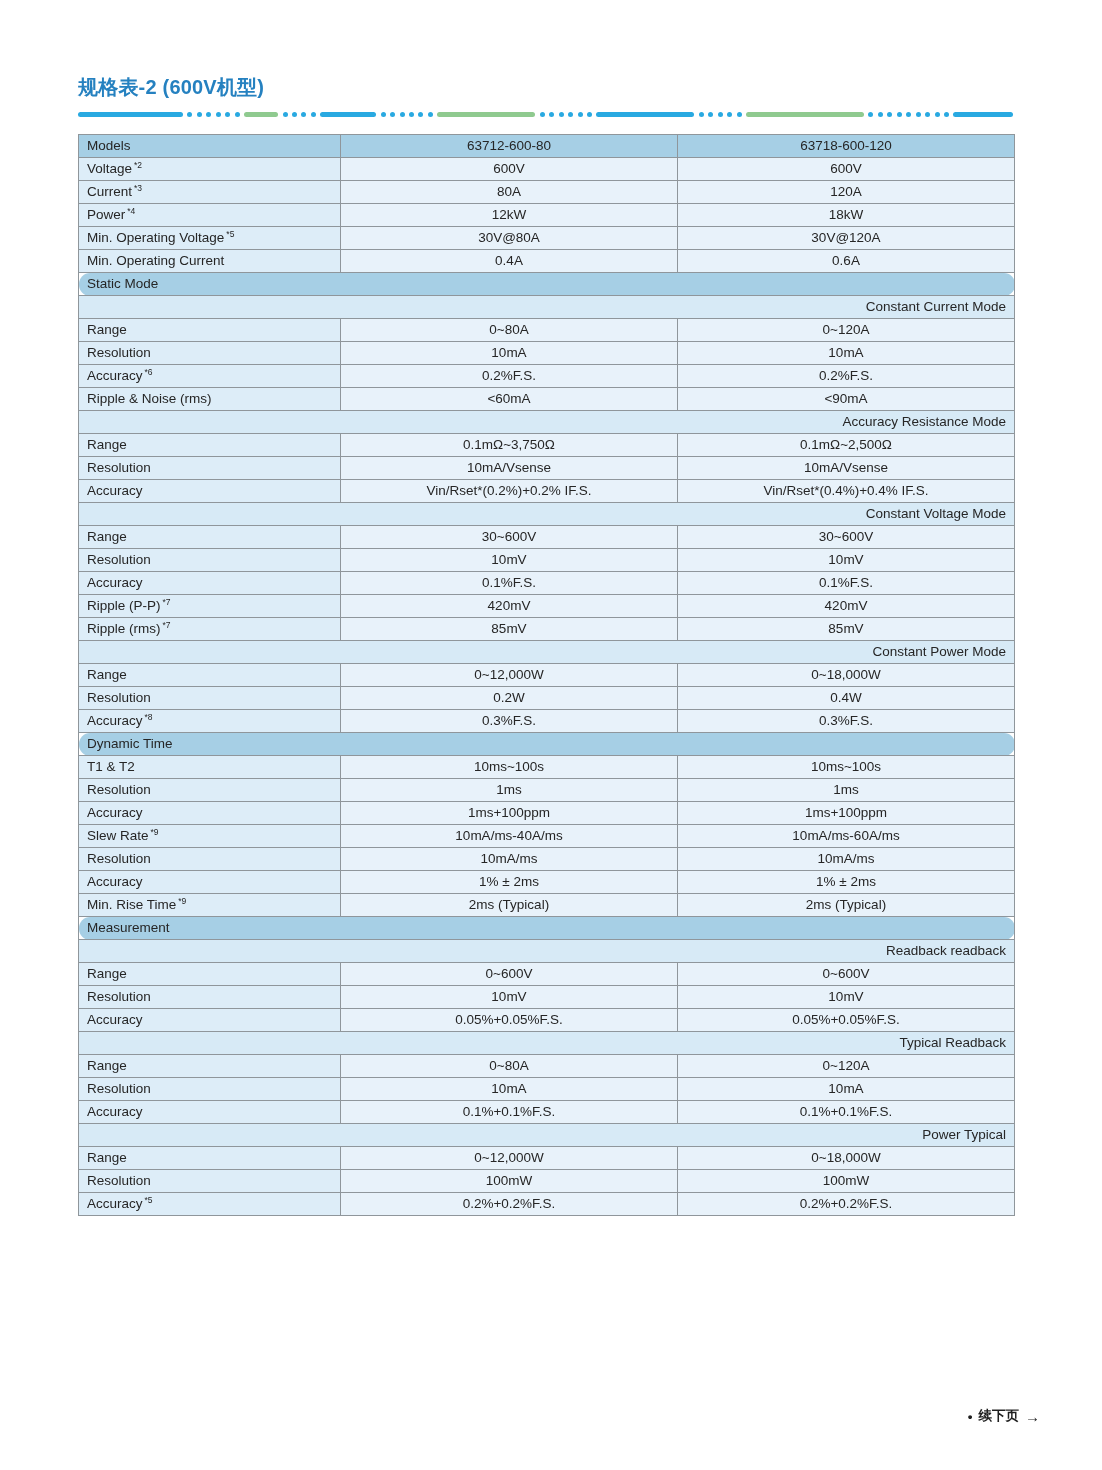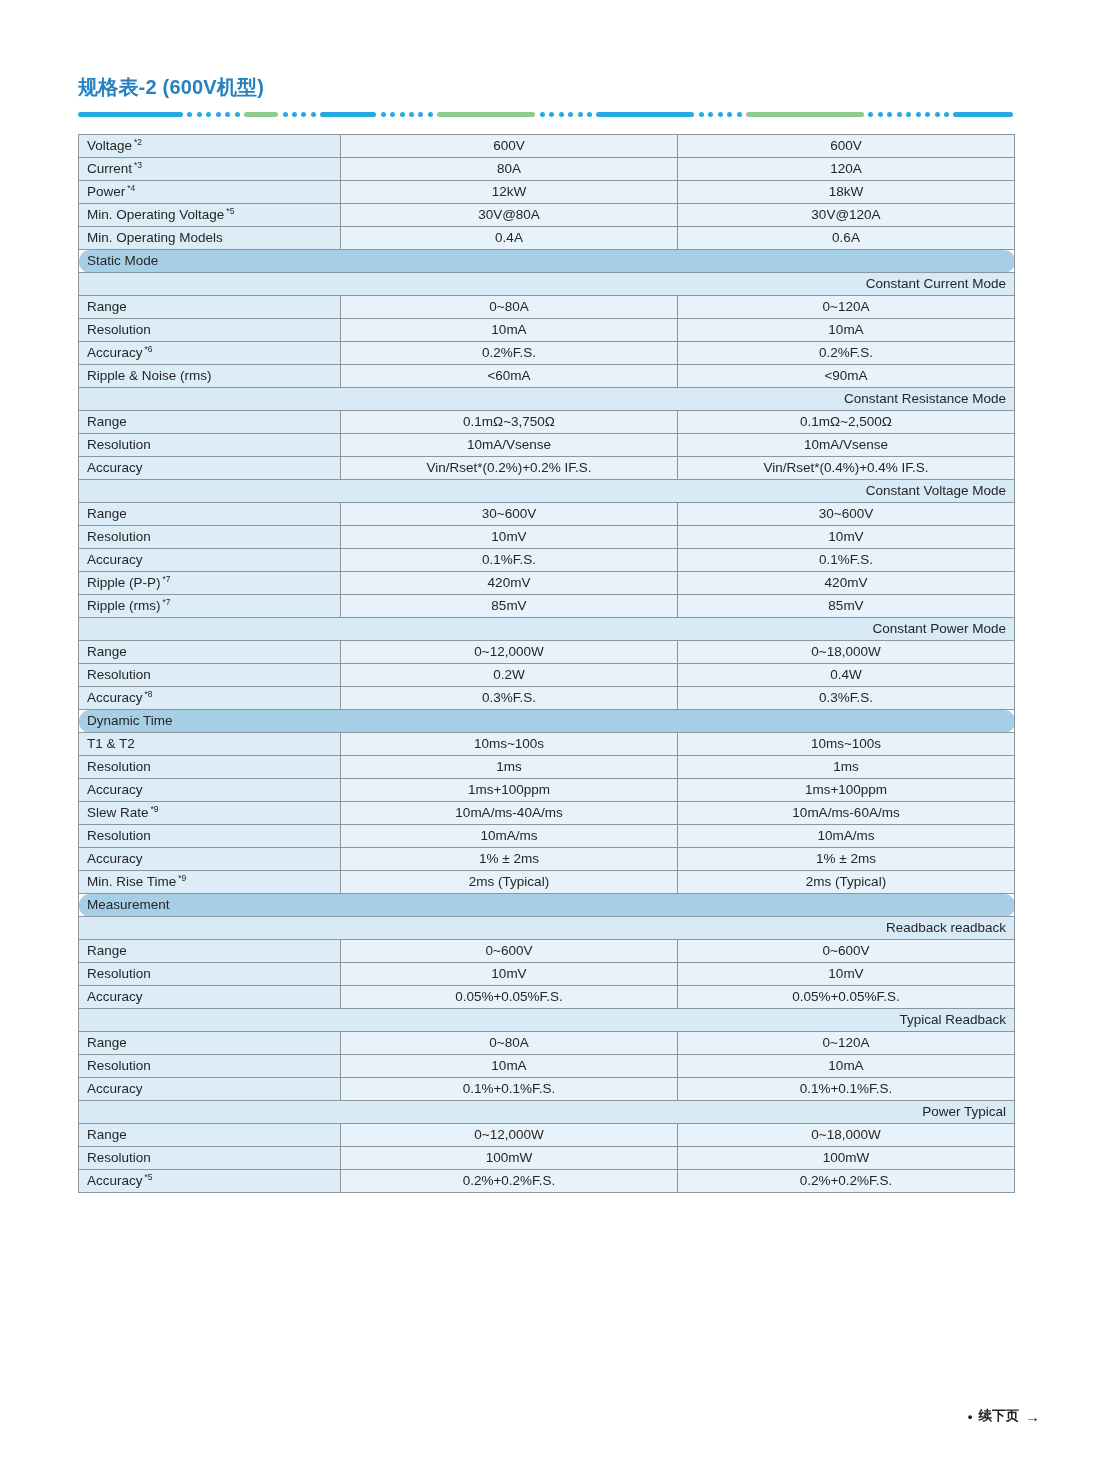--- a/index.html
+++ b/index.html
@@ -112,41 +112,46 @@
       <span class="sep-dash blue" style="width: 60px;"></span>
     </div>
   <table class="spec">
     <colgroup>
       <col style="width:262px">
       <col style="width:337px">
       <col style="width:337px">
     </colgroup>
     <tbody>
         <tr>
+          <td class="label header-cell">Models</td>
+          <td class="value header-cell">63712-600-80</td>
+          <td class="value header-cell">63718-600-120</td>
+        </tr>
+        <tr>
           <td class="label">Voltage<sup>*2</sup></td>
           <td class="value">600V</td>
           <td class="value">600V</td>
         </tr>
         <tr>
           <td class="label">Current<sup>*3</sup></td>
           <td class="value">80A</td>
           <td class="value">120A</td>
         </tr>
         <tr>
           <td class="label">Power<sup>*4</sup></td>
           <td class="value">12kW</td>
           <td class="value">18kW</td>
         </tr>
         <tr>
           <td class="label">Min. Operating Voltage<sup>*5</sup></td>
           <td class="value">30V@80A</td>
           <td class="value">30V@120A</td>
         </tr>
         <tr>
-          <td class="label">Min. Operating Models</td>
+          <td class="label">Min. Operating Current</td>
           <td class="value">0.4A</td>
           <td class="value">0.6A</td>
         </tr>
         <tr>
           <td colspan="3" class="section">Static Mode</td>
         </tr>
         <tr>
           <td colspan="3" class="subsection">Constant Current Mode</td>
         </tr>
         <tr>
@@ -163,21 +168,21 @@
           <td class="label">Accuracy<sup>*6</sup></td>
           <td class="value">0.2%F.S.</td>
           <td class="value">0.2%F.S.</td>
         </tr>
         <tr>
           <td class="label">Ripple &amp; Noise (rms)</td>
           <td class="value">&lt;60mA</td>
           <td class="value">&lt;90mA</td>
         </tr>
         <tr>
-          <td colspan="3" class="subsection">Constant Resistance Mode</td>
+          <td colspan="3" class="subsection">Accuracy Resistance Mode</td>
         </tr>
         <tr>
           <td class="label">Range</td>
           <td class="value">0.1mΩ~3,750Ω</td>
           <td class="value">0.1mΩ~2,500Ω</td>
         </tr>
         <tr>
           <td class="label">Resolution</td>
           <td class="value">10mA/Vsense</td>
           <td class="value">10mA/Vsense</td>

